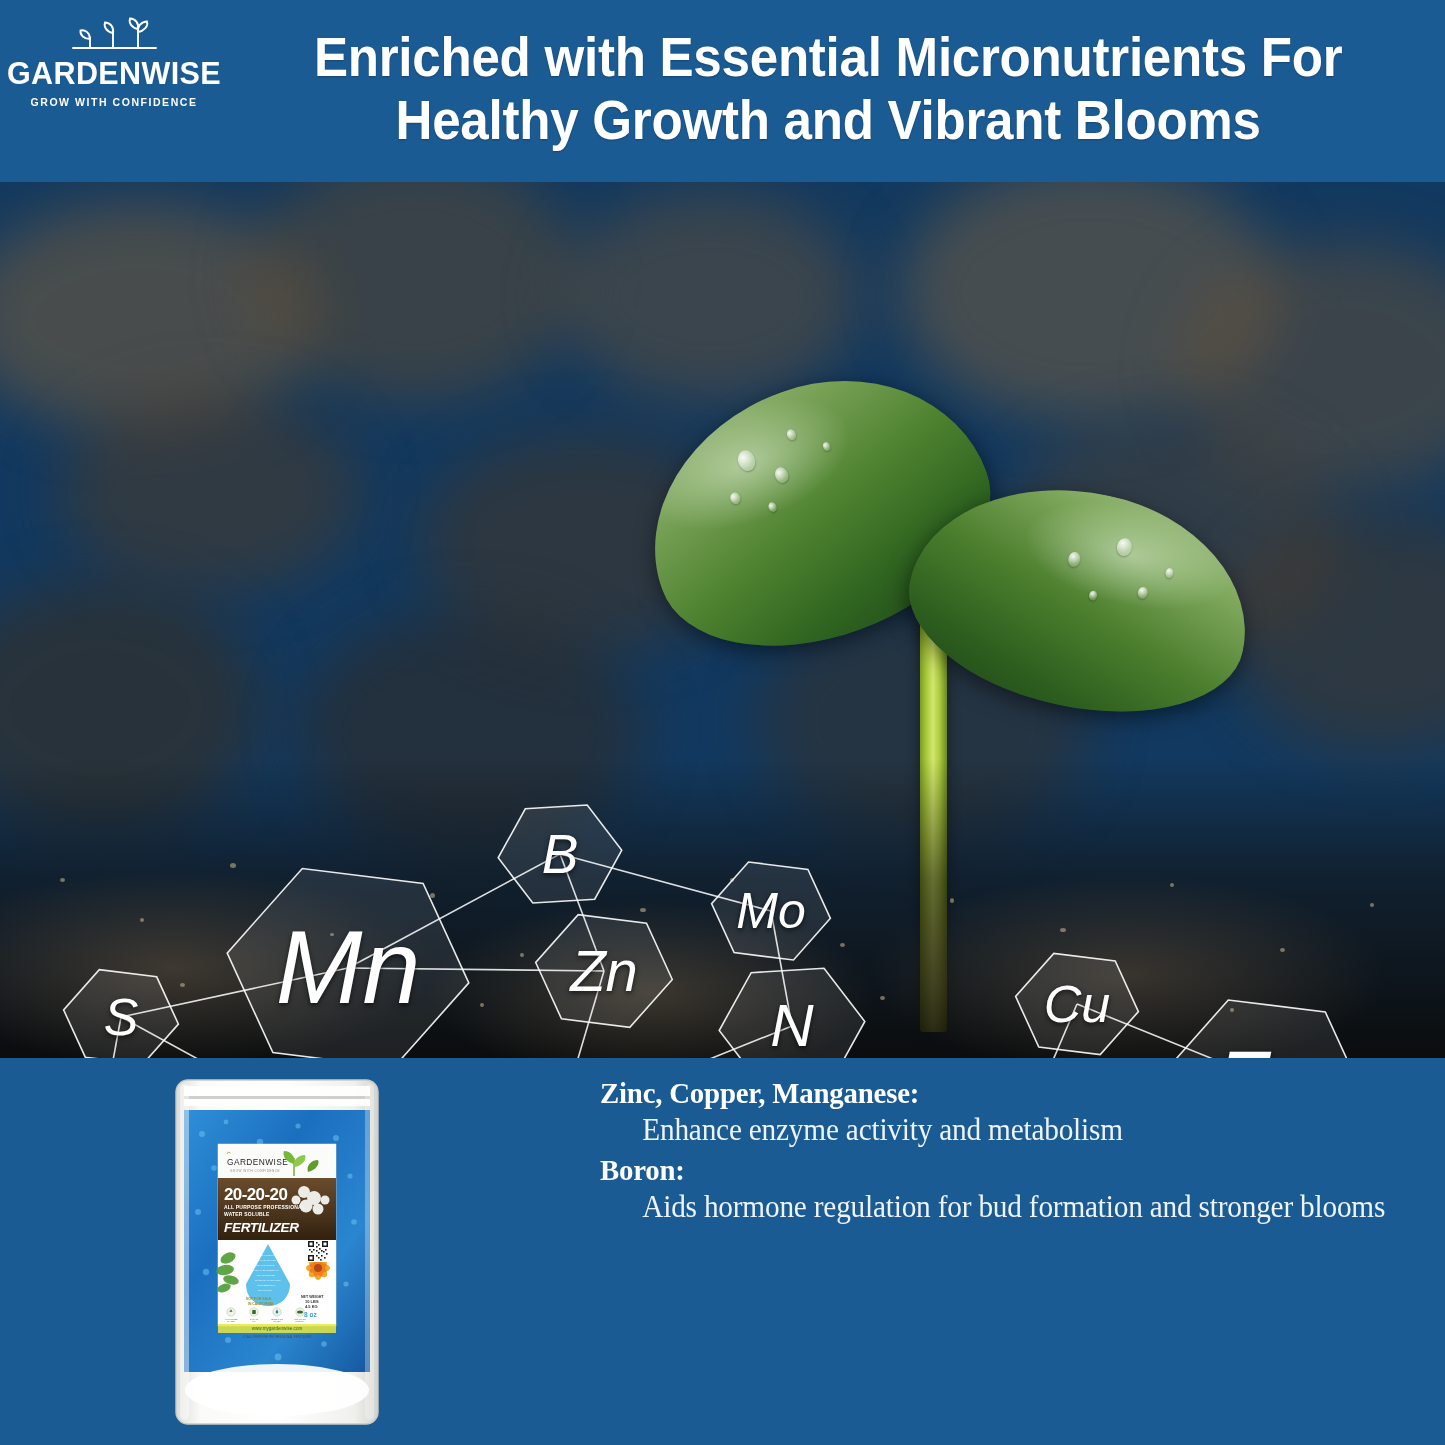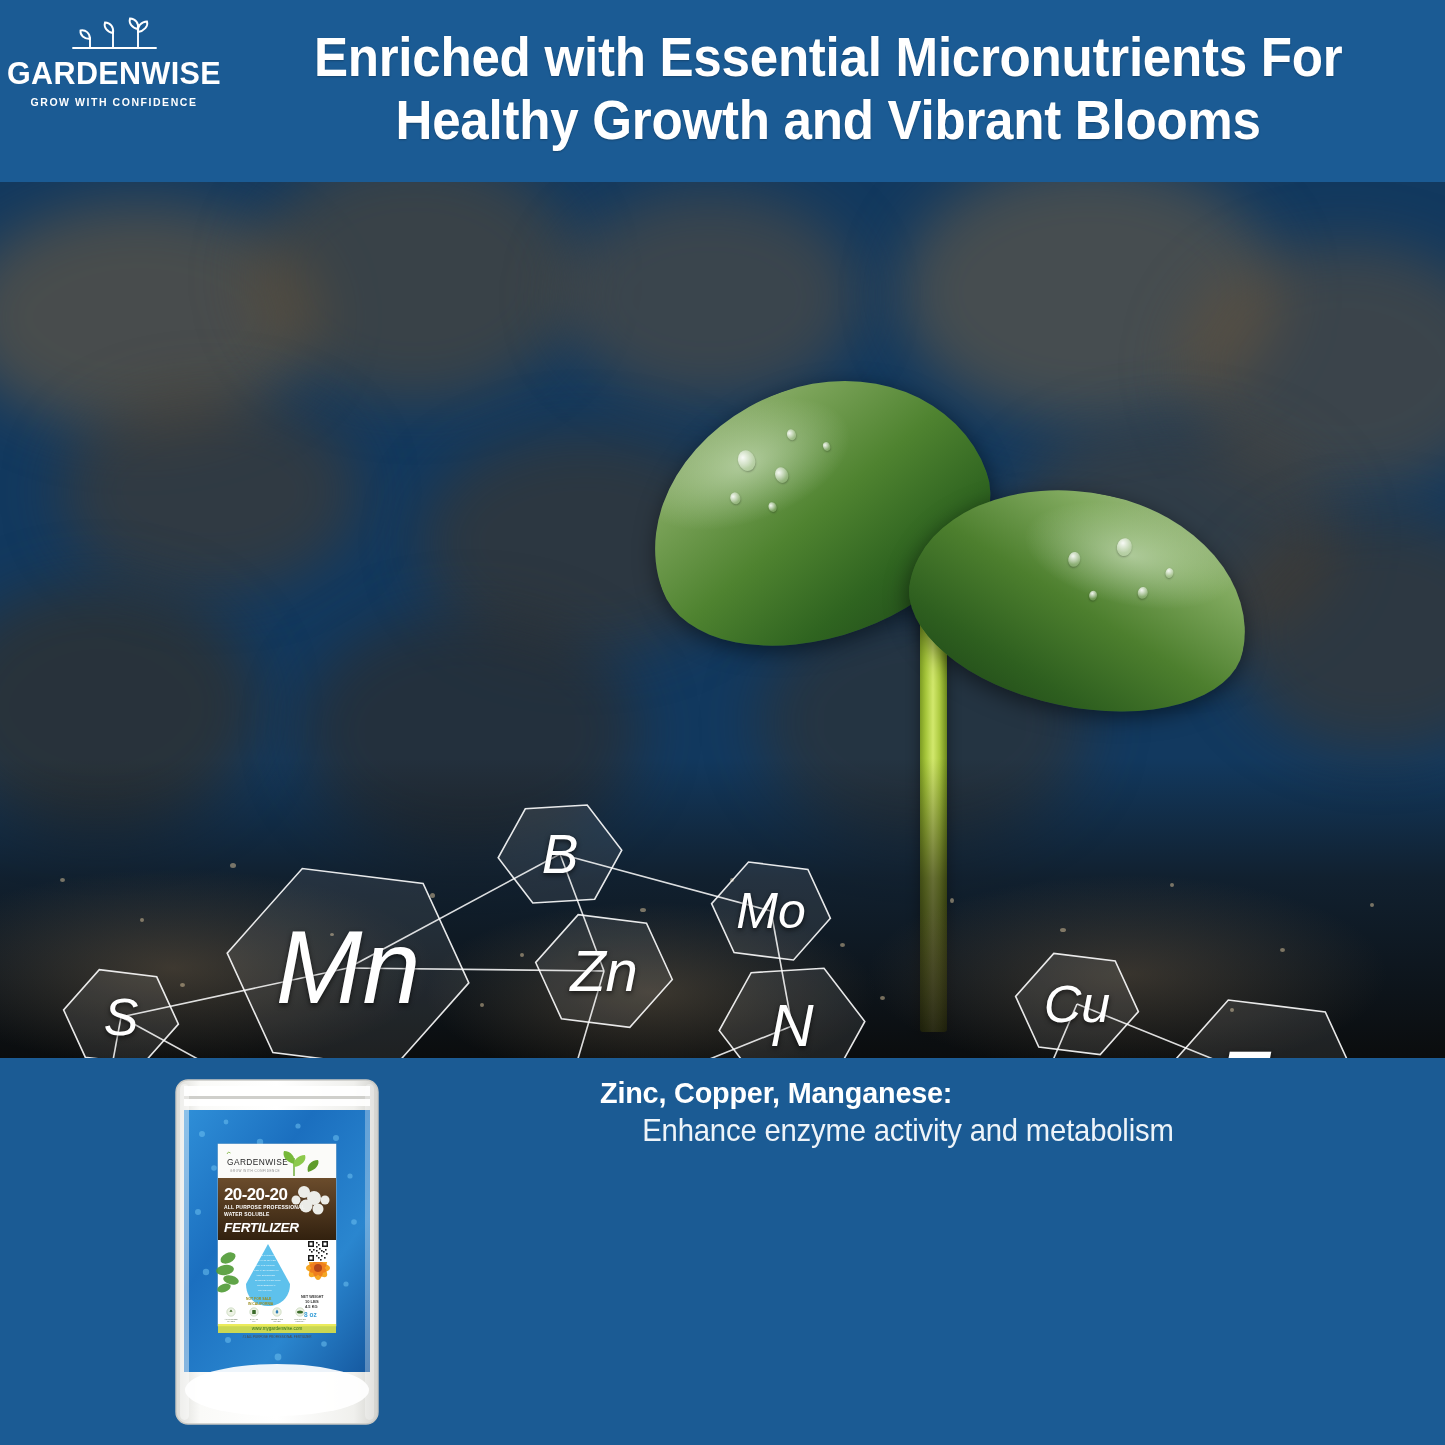--- a/index.html
+++ b/index.html
@@ -104,21 +104,21 @@
   .bottom {
     position:absolute; left:0; top:1058px; width:1445px; height:387px;
     background:#1b5b94;
   }
   .pack {
     position:absolute; left:168px; top:14px; width:218px; height:360px;
   }
   .pack svg { display:block; }
 
   .benefits {
-    position:absolute; left:600px; top:16px; width:820px;
+    position:absolute; left:600px; top:16px; width:820px;font-family:Liberation Serif, serif;
   }
   .b-head {
     color:#ffffff; font-size:30px; font-weight:700;
     letter-spacing:-0.2px; line-height:1.24;
     transform:scaleX(0.96); transform-origin:left center;
   }
   .b-body {
     color:#eef4f9; font-size:30.5px; font-weight:400;
     line-height:1.26; padding-left:44px; letter-spacing:-0.2px;
     transform:scaleX(0.96); transform-origin:left center;
@@ -481,17 +481,21 @@
     </div>
 
     <div class="benefits">
 
       <div class="b-group">
         <div class="b-head">Zinc, Copper, Manganese:</div>
         <div class="b-body">Enhance enzyme activity and metabolism</div>
       </div>
 
 
+      <div class="b-group">
+        <div class="b-head">Boron:</div>
+        <div class="b-body">Aids hormone regulation for bud formation and stronger blooms</div>
+      </div>
 
     </div>
   </div>
 
 </div>
 
 </body></html>

